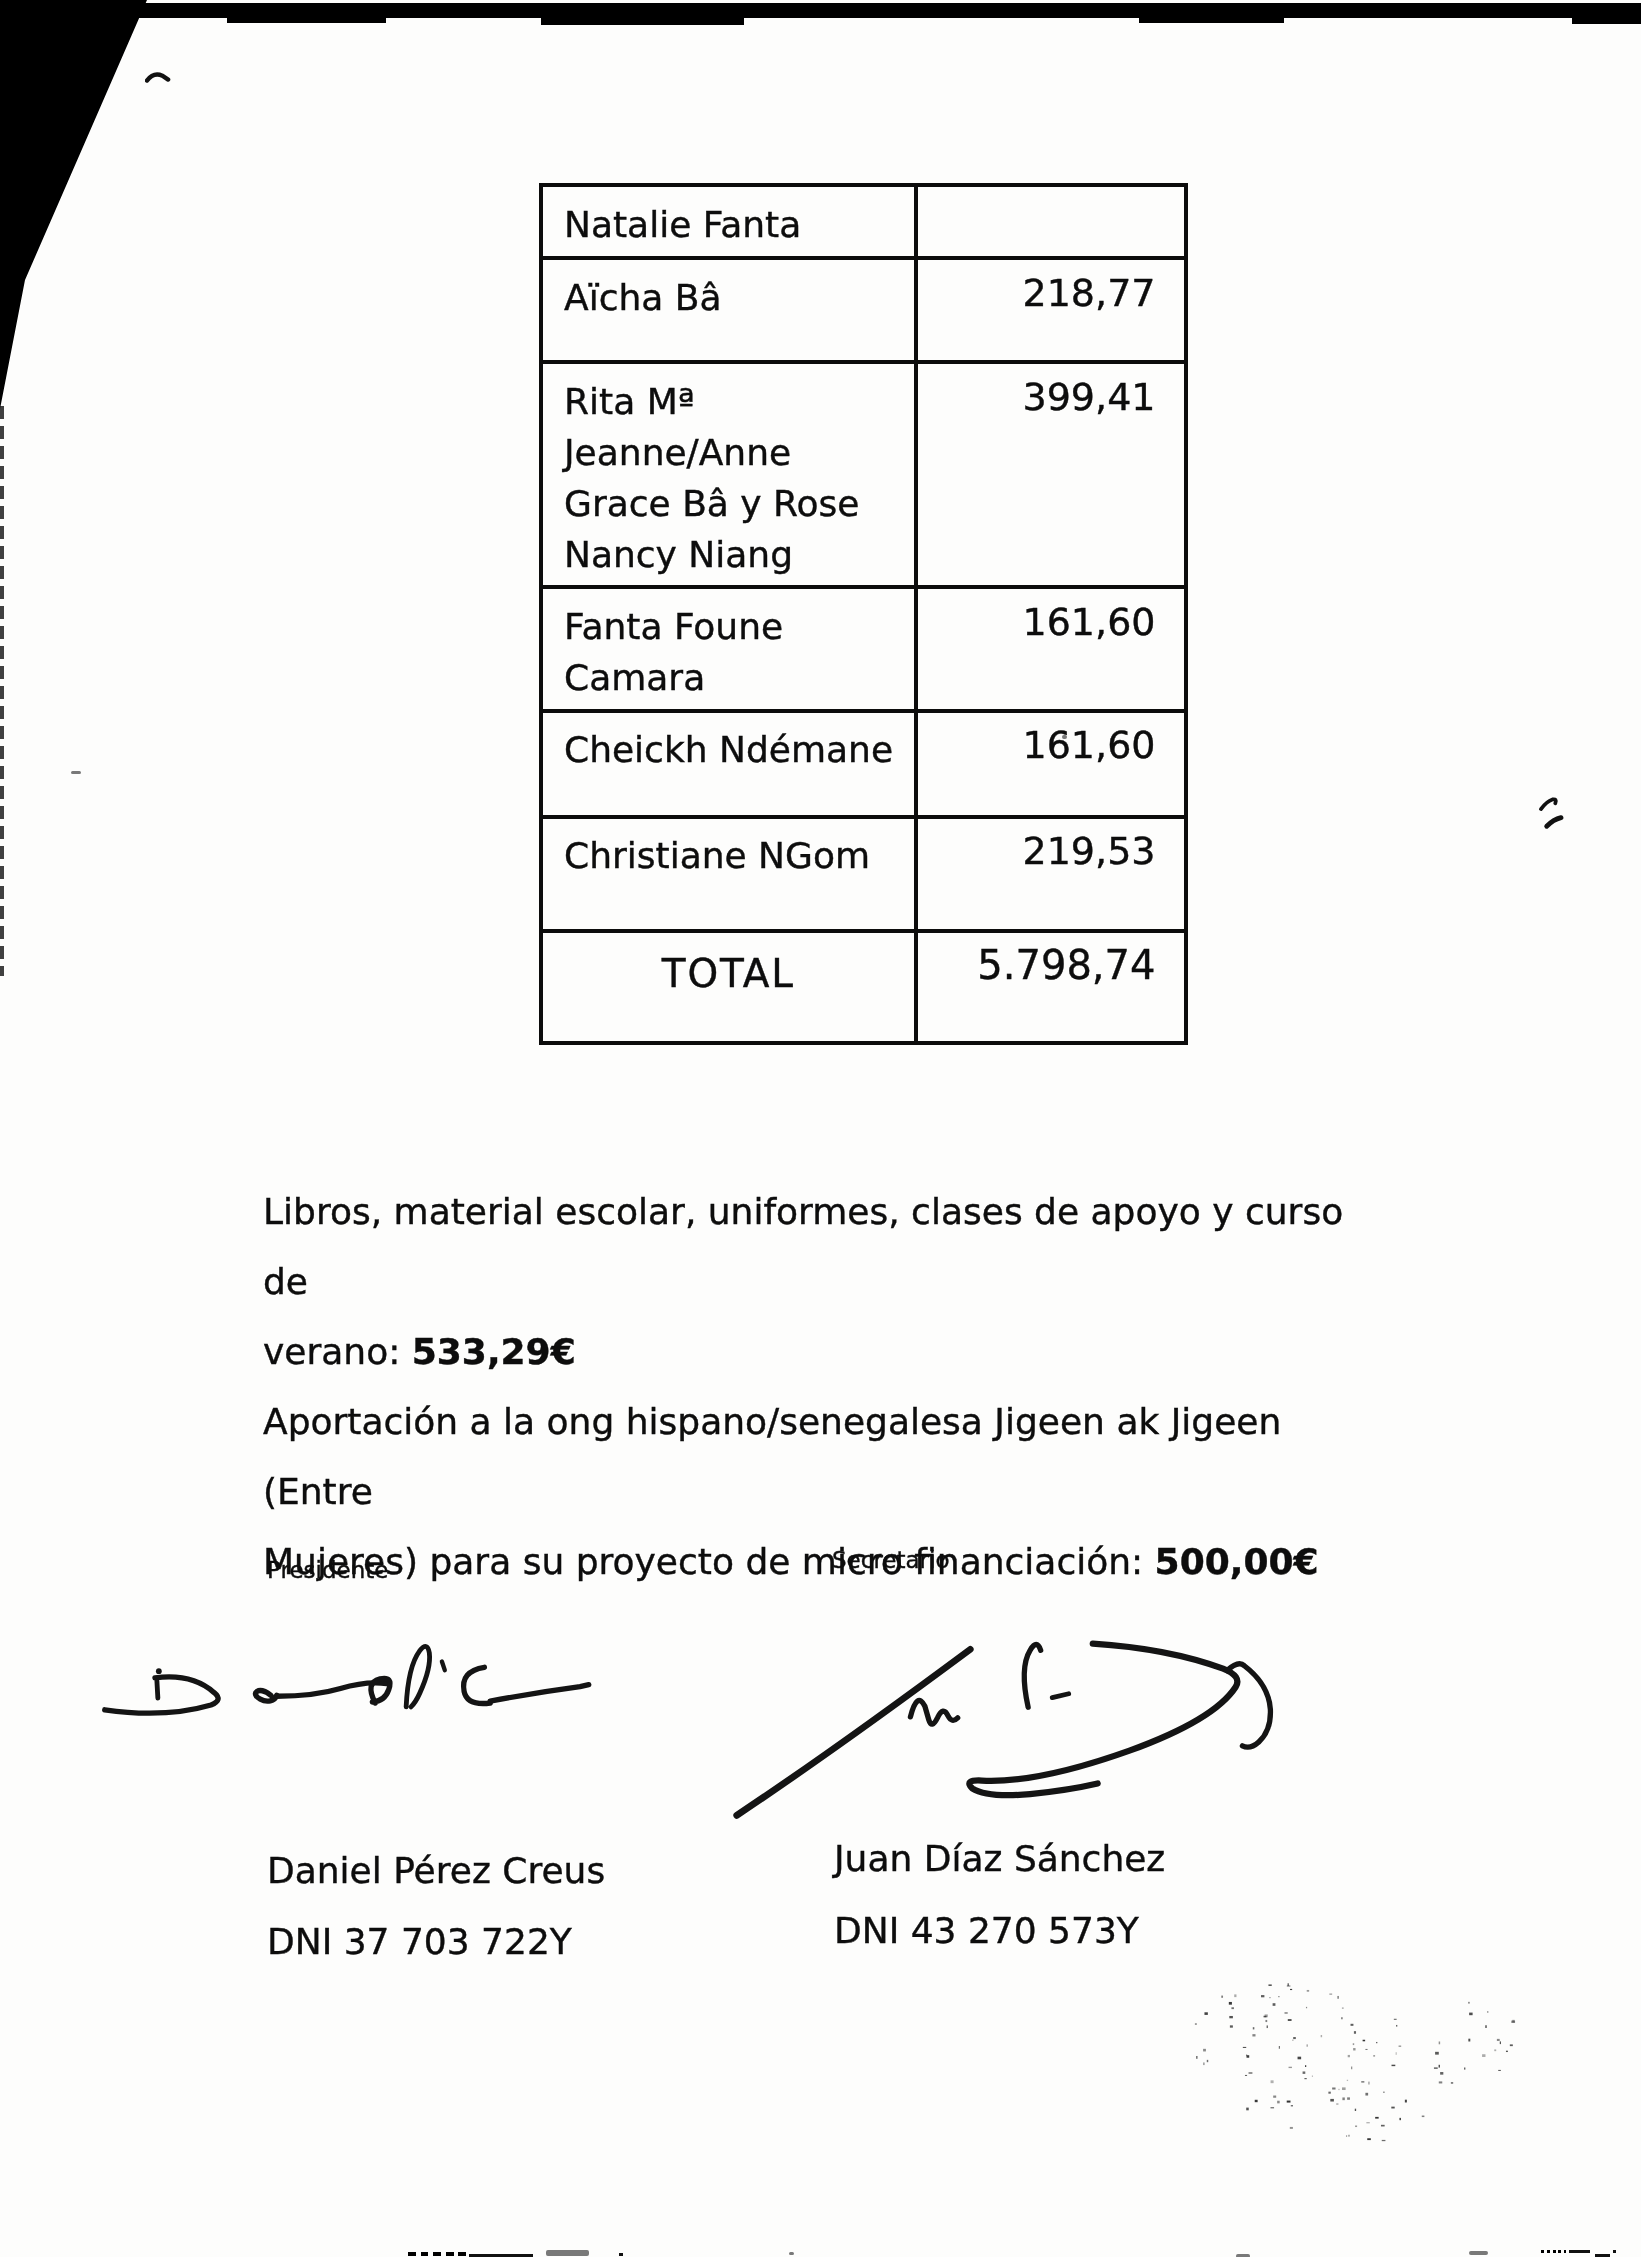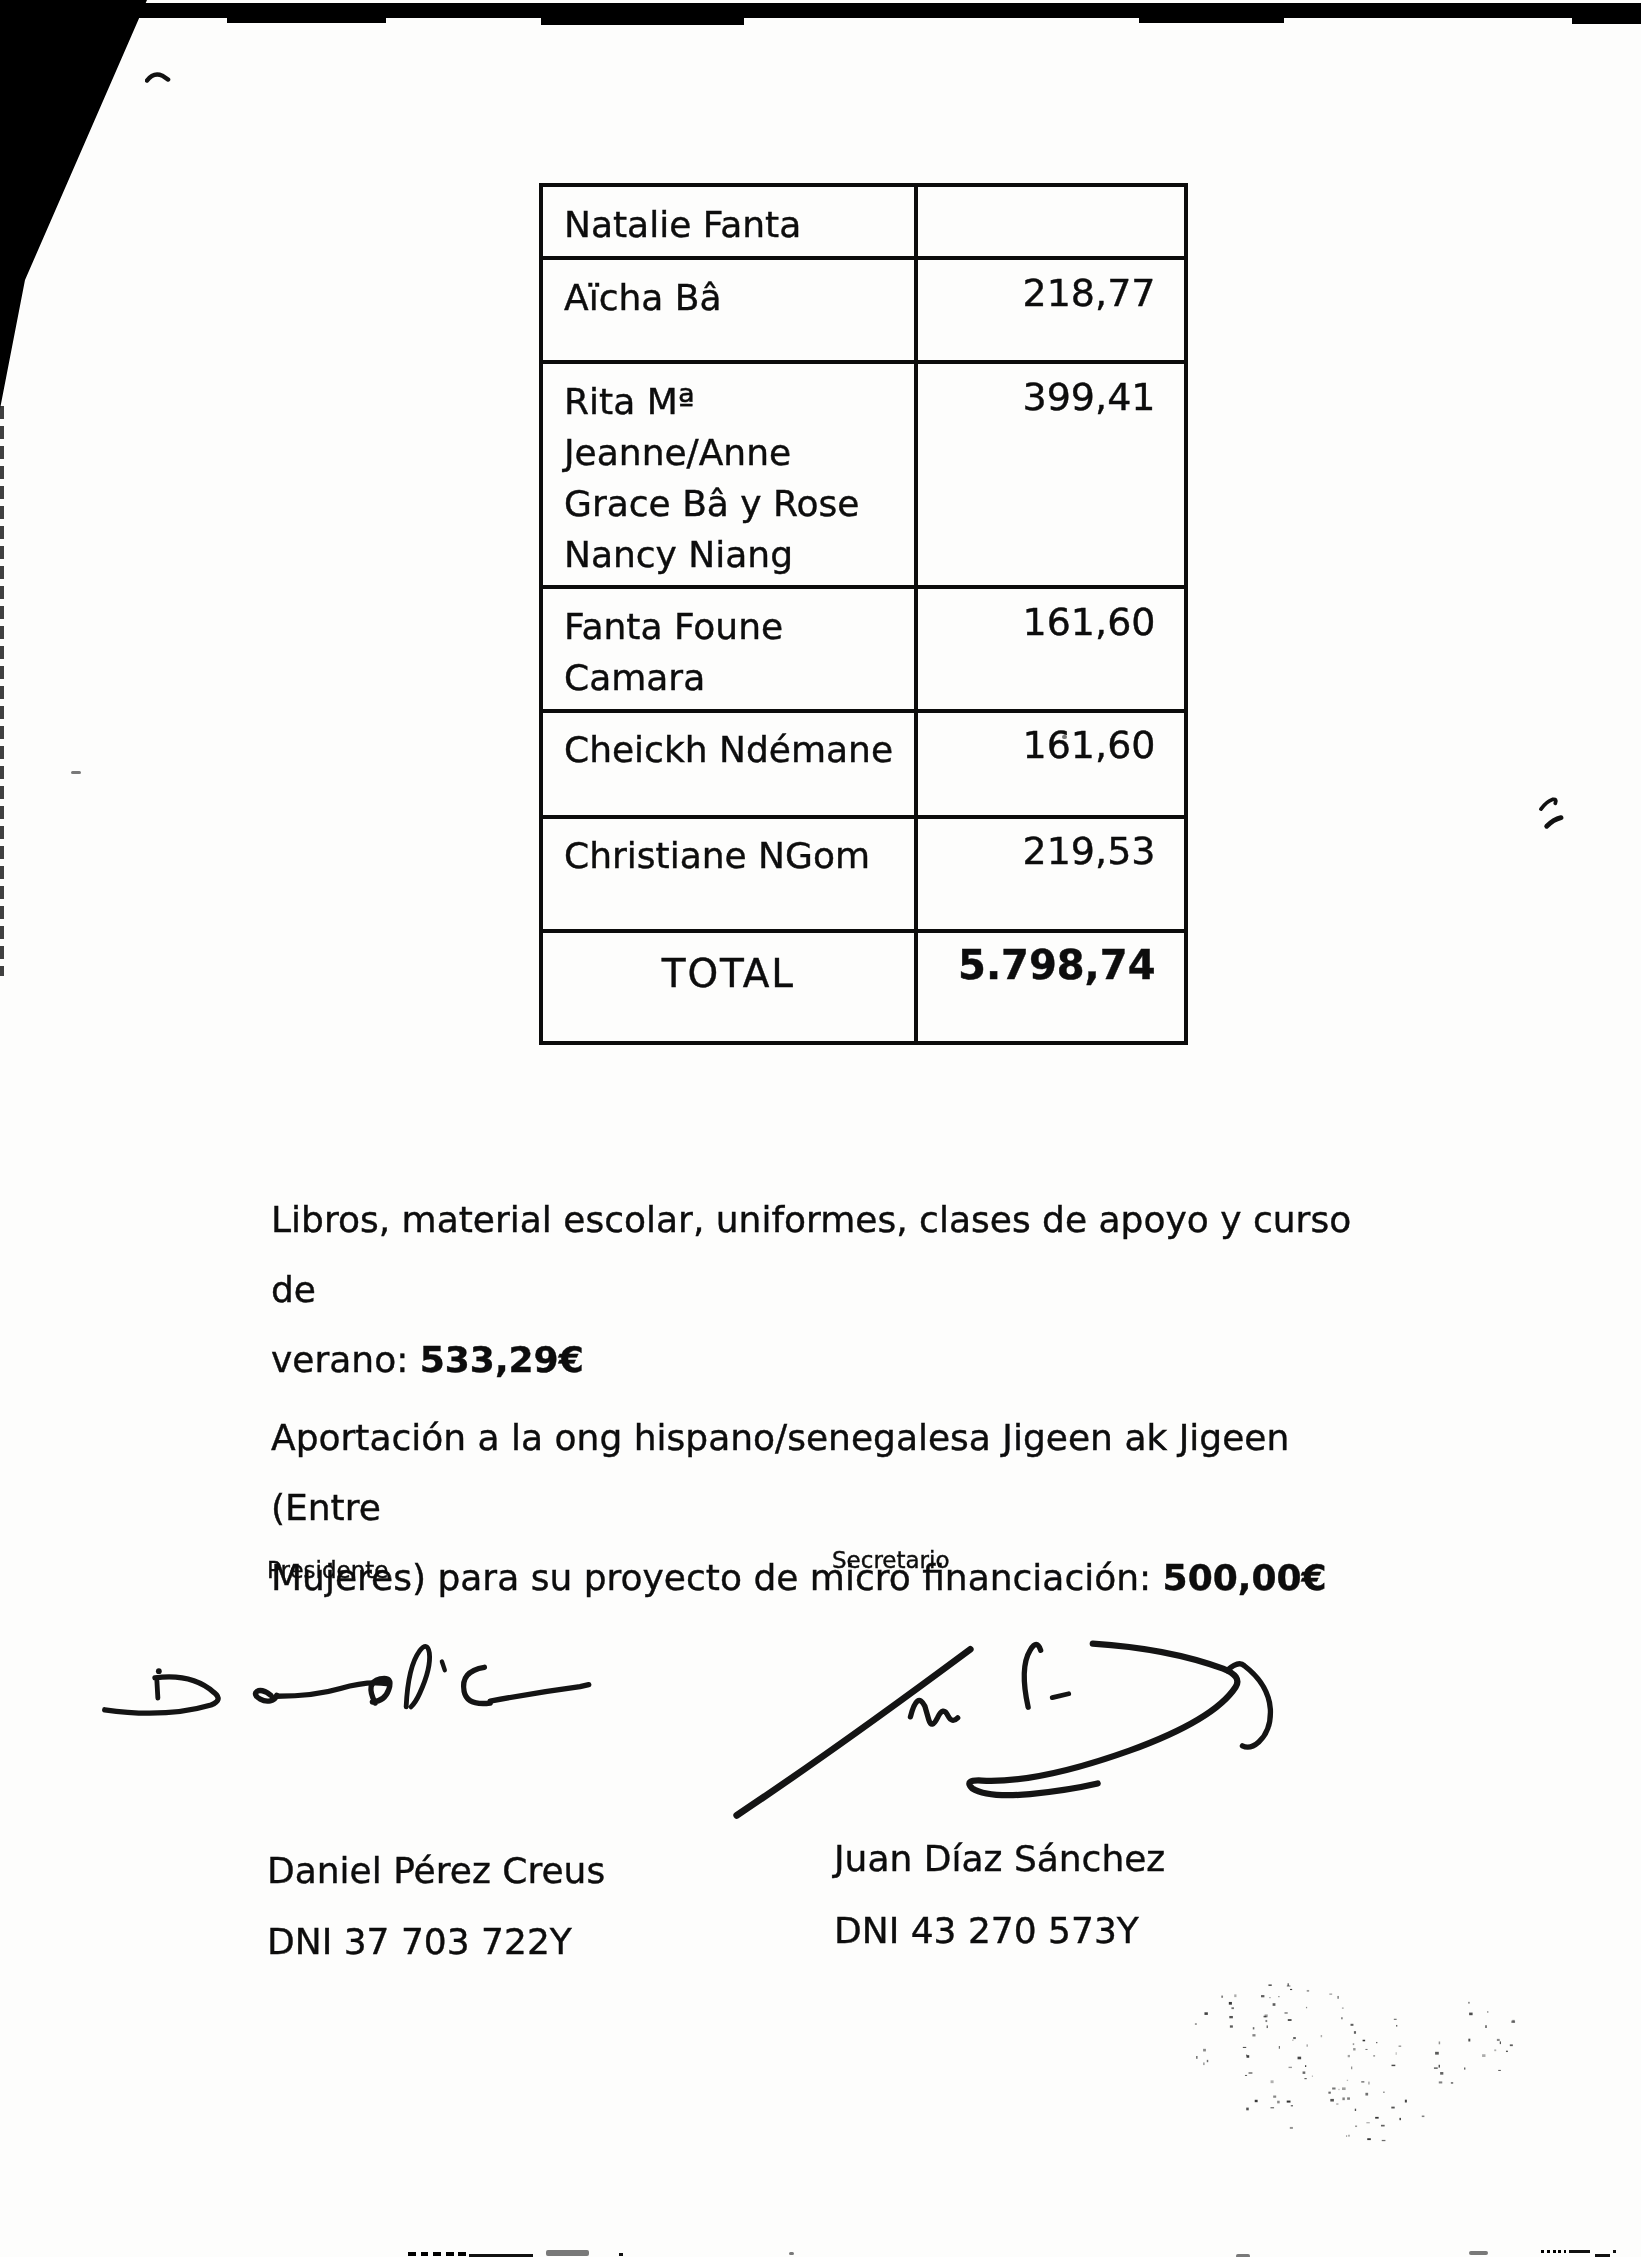--- a/index.html
+++ b/index.html
@@ -44,27 +44,27 @@
   td.amt{
     width:232px;
     padding:9.7px 29px 5.8px 5.8px;
     text-align:right;
     font-size:38px;line-height:46px;
   }
   tr.total-row td.name{
     text-align:center;font-weight:400;font-size:39px;
     letter-spacing:1.9px;padding-top:15.4px;padding-left:9.7px;
   }
-  tr.total-row td.amt{font-weight:700;font-size:40px;}
+  tr.total-row td.amt{font-weight:400;font-size:40px;}
   
   #notes{
     position:absolute;left:263px;top:1177px;width:1130px;
     font-size:36px;line-height:70px;
   }
-  #notes p{margin:8px;}
+  #notes p{margin:0;}
   #notes strong{font-weight:700;}
   
   .sig-label{position:absolute;font-size:23px;}
   .sig-name{position:absolute;font-size:36px;}
   .sig-dni{position:absolute;font-size:36px;}
   svg.sig path{fill:none;stroke:#141414;stroke-linecap:round;stroke-linejoin:round;}
   
   .mark{position:absolute;background:#111;}
   .soft{opacity:.65;background:#333;border-radius:1.9px;}
   #stamp-area{position:absolute;left:1183px;top:1960px;width:348px;height:203px;}

